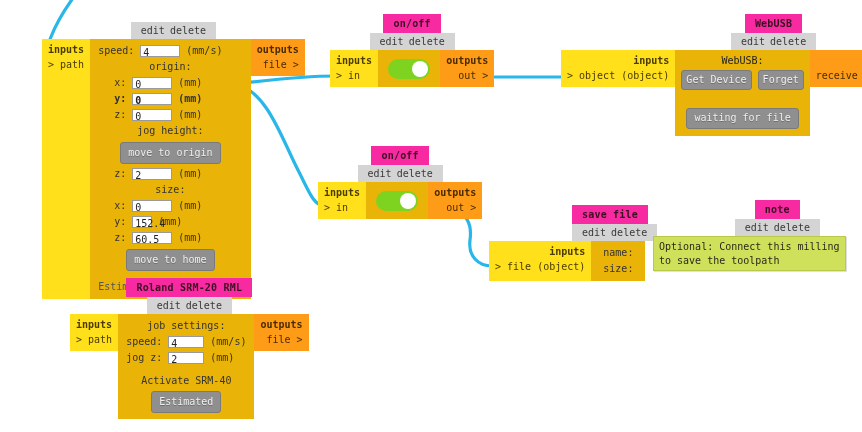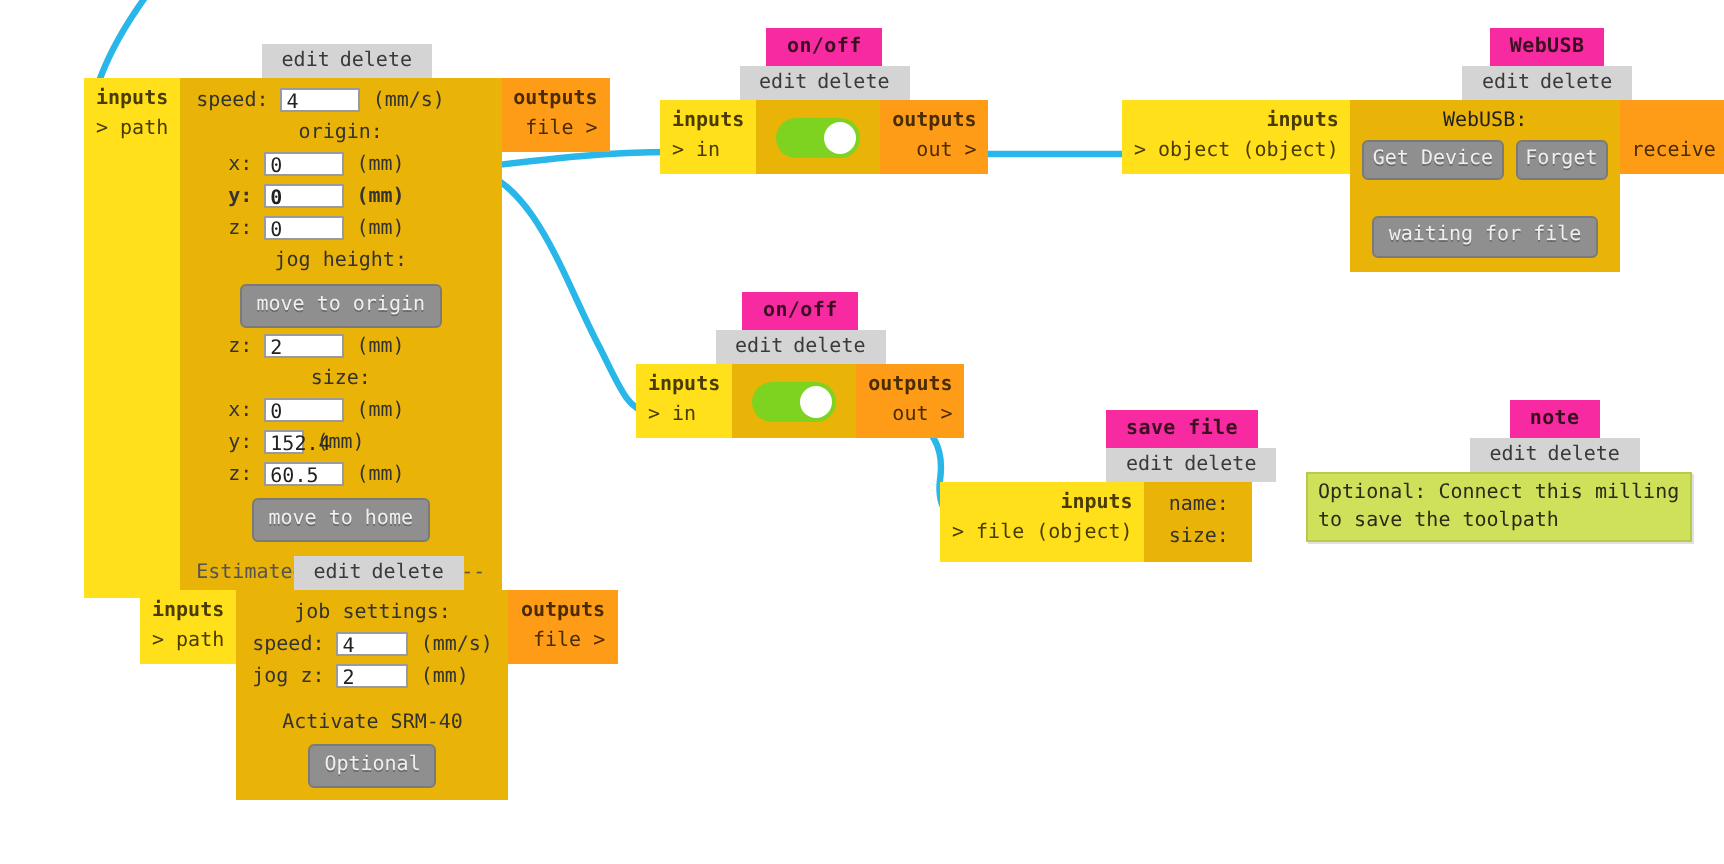--- a/index.html
+++ b/index.html
@@ -80,21 +80,21 @@
     font-size:10px;line-height:1.35;padding:3px 5px;white-space:pre;
     box-shadow:1px 1px 0 rgba(0,0,0,.12);
   }
 
   
   #node-srm20      {left:42px; top:22px;}
   #node-rml        {left:70px; top:278px;}
   #node-onoff-1    {left:330px;top:14px;}
   #node-onoff-2    {left:318px;top:146px;}
   #node-webusb     {left:561px;top:14px;}
-  #node-savefile   {left:470px;top:205px;}
+  #node-savefile   {left:489px;top:205px;}
   #node-note       {left:653px;top:200px;}
   .hdrblock{display:flex;flex-direction:column;align-items:center;}
 </style>
 </head>
 <body>
 
 <div id="canvas">
 
   <svg id="wires" viewBox="0 0 862 432">
 
@@ -174,20 +174,21 @@
       </div>
       <div class="ports out" style="align-self:flex-start;">
         <span class="hdr">outputs</span>
         <span class="pin">file &gt;</span>
       </div>
     </div>
   </div>
 
   <div class="node" id="node-rml">
     <div class="hdrblock">
+      <div class="title">Roland SRM-20 RML</div>
       <div class="editdel">
         <span>edit</span><span class="sep"></span><span>delete</span>
       </div>
     </div>
     <div class="row">
       <div class="ports" style="align-self:flex-start;">
         <span class="hdr">inputs</span>
         <span class="pin">&gt; path</span>
       </div>
       <div class="middle frm" style="min-width:108px;">
@@ -197,21 +198,21 @@
           <span class="txt" style="width:36px;">4</span>
           <span class="unit">(mm/s)</span>
         </div>
         <div>
           <span class="lbl">jog z:</span>
           <span class="txt" style="width:36px;">2</span>
           <span class="unit">(mm)</span>
         </div>
         <div class="center" style="padding-top:7px;">Activate SRM-40</div>
         <div class="center" style="padding:2px 0 2px;">
-          <span class="btn">Optional</span>
+          <span class="btn">Estimated</span>
         </div>
       </div>
       <div class="ports out" style="align-self:flex-start;">
         <span class="hdr">outputs</span>
         <span class="pin">file &gt;</span>
       </div>
     </div>
   </div>
 
   <div class="node" id="node-onoff-1">

